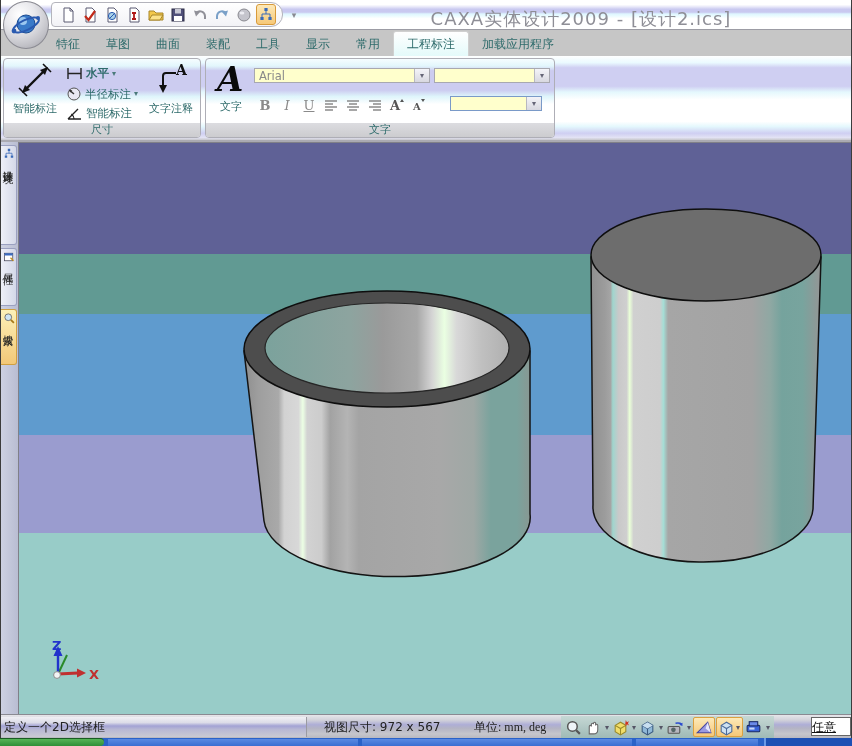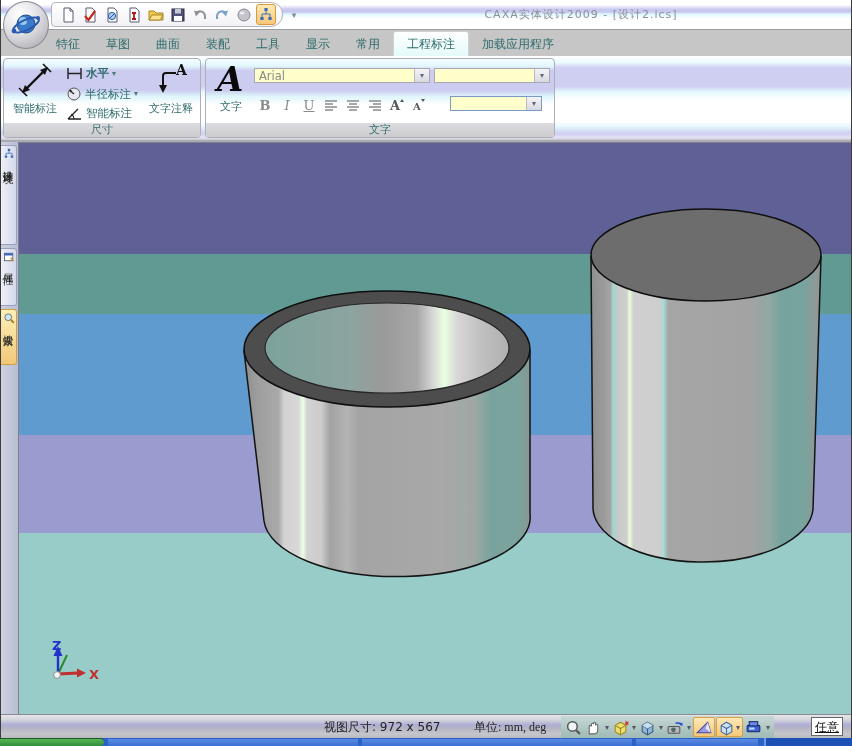--- a/index.html
+++ b/index.html
@@ -16,21 +16,21 @@
     border:1px solid #8a8a92; z-index:9; display:flex; align-items:center; justify-content:center; }
   .qat { position:absolute; left:50px; top:2px; width:232px; height:25px;
     background:linear-gradient(180deg,#ffffff,#f2f2f6); border:1px solid #b4b4bc;
     border-radius:4px 12px 12px 4px; display:flex; align-items:center; gap:2px; padding:0 6px; z-index:8; }
   .qbtn { width:21px; height:21px; display:flex; align-items:center; justify-content:center;
     border-radius:3px; }
   .qbtn.active { background:linear-gradient(180deg,#fde9b8,#f6c878); border:1px solid #d89a3a; }
   .qat-more { position:absolute; left:286px; top:8px; width:14px; height:14px; color:#8a8a92;
     font-size:9px; text-align:center; line-height:14px; z-index:8; }
   .title-text { position:absolute; left:330px; right:20px; top:7px; text-align:center;
-    color:#8e8e96; font-size:11px; letter-spacing:1px; white-space:nowrap; }
+    color:#8e8e96; font-size:18px; letter-spacing:1px; white-space:nowrap; }
 
   
   .tabbar { position:absolute; left:1px; top:29px; width:850px; height:27px;
     background:#c6c6c6; border-top:1px solid #9c9ca4; display:flex; align-items:flex-end; padding-left:42px; }
   .tab { padding:0 13px; height:24px; line-height:24px; color:#2e6b6b; white-space:nowrap; }
   .tab.active { background:linear-gradient(180deg,#ffffff,#e4fafa); border-radius:3px 3px 0 0;
     border:1px solid #d0d0d0; border-bottom:none; height:25px; }
 
   
   .ribbon { position:absolute; left:1px; top:56px; width:850px; height:86px;
@@ -84,22 +84,22 @@
     border-top:1px solid #8a8a92; color:#222; }
   .msgpanel { position:absolute; left:0; top:2px; width:306px; height:20px;
     background:linear-gradient(180deg,#f0f0f4 0%,#dcdce8 28%,#a2a2d4 45%,#b8b8d4 62%,#cacad2 100%);
     border-right:1px solid #9a9aa2; line-height:20px; padding-left:3px; font-size:12px; }
   .sbtext { position:absolute; top:0; line-height:24px; font-size:12px; white-space:nowrap; }
   .sbicons { position:absolute; left:560px; top:1px; height:22px; display:flex; align-items:center;
     gap:1px; padding:0 3px; background:linear-gradient(180deg,#c6d8d5,#9fbab6); }
   .sibtn { height:20px; display:flex; align-items:center; justify-content:center; padding:0 1px; }
   .sibtn.active { background:linear-gradient(180deg,#fde9b8,#f5c878); border:1px solid #dca040; border-radius:2px; }
   .sichev { color:#556; font-size:8px; padding:0 1px; }
-  .modebox { position:absolute; left:810px; top:2px; width:32px; height:19px; background:#fff;
-    border:1px solid #666; text-align:center; line-height:18px; font-size:12px; color:#111;text-decoration:underline; }
+  .modebox { position:absolute; left:810px; top:2px; width:40px; height:19px; background:#fff;
+    border:1px solid #666; text-align:left; line-height:18px; font-size:12px; color:#111;text-decoration:underline; }
 
   
   .taskbar { position:absolute; left:0; top:738px; width:852px; height:8px; background:#2a62c8; }
   .tb-start { position:absolute; left:0; top:0; width:104px; height:8px;
     background:linear-gradient(180deg,#57b457,#2f8f38); border-radius:0 4px 4px 0;
     border-top:1px solid #1a5c22; }
   .tb-btn { position:absolute; top:1px; height:7px; background:linear-gradient(180deg,#5a8ae2,#3a6ed2); }
   .tb-tray { position:absolute; right:0; top:0; width:88px; height:8px; background:#1d50b4;
     border-left:2px solid #6a9ae8; }
 </style>
@@ -416,20 +416,21 @@
         <line x1="57" y1="673" x2="77" y2="672" stroke="#c03030" stroke-width="3"></line>
         <polygon points="76,667.5 76,676.5 85,672" fill="#c03030"></polygon>
         <circle cx="56" cy="674" r="3.4" fill="#f4f4f4" stroke="#8a8a8a"></circle>
         <text x="51" y="649" font-size="13" font-weight="bold" fill="#2233cc">Z</text>
         <text x="88" y="678" font-size="13" font-weight="bold" fill="#c03030">X</text>
       </g>
     </svg>
   </div>
 
   <div class="status">
+    <div class="msgpanel">定义一个2D选择框</div>
     <span class="sbtext" style="left:323px;">视图尺寸: 972 x 567</span>
     <span class="sbtext" style="left:473px;font-family:Liberation Serif, serif;">单位: mm, deg</span>
 
     <div class="sbicons">
       <span class="sibtn">
         <svg width="17" height="17" viewBox="0 0 16 16">
           <circle cx="7" cy="7" r="4.5" fill="#eef4f8" stroke="#555" stroke-width="1.4"></circle>
           <line x1="10.5" y1="10.5" x2="14" y2="14" stroke="#555" stroke-width="2"></line>
           </svg>
       </span>

